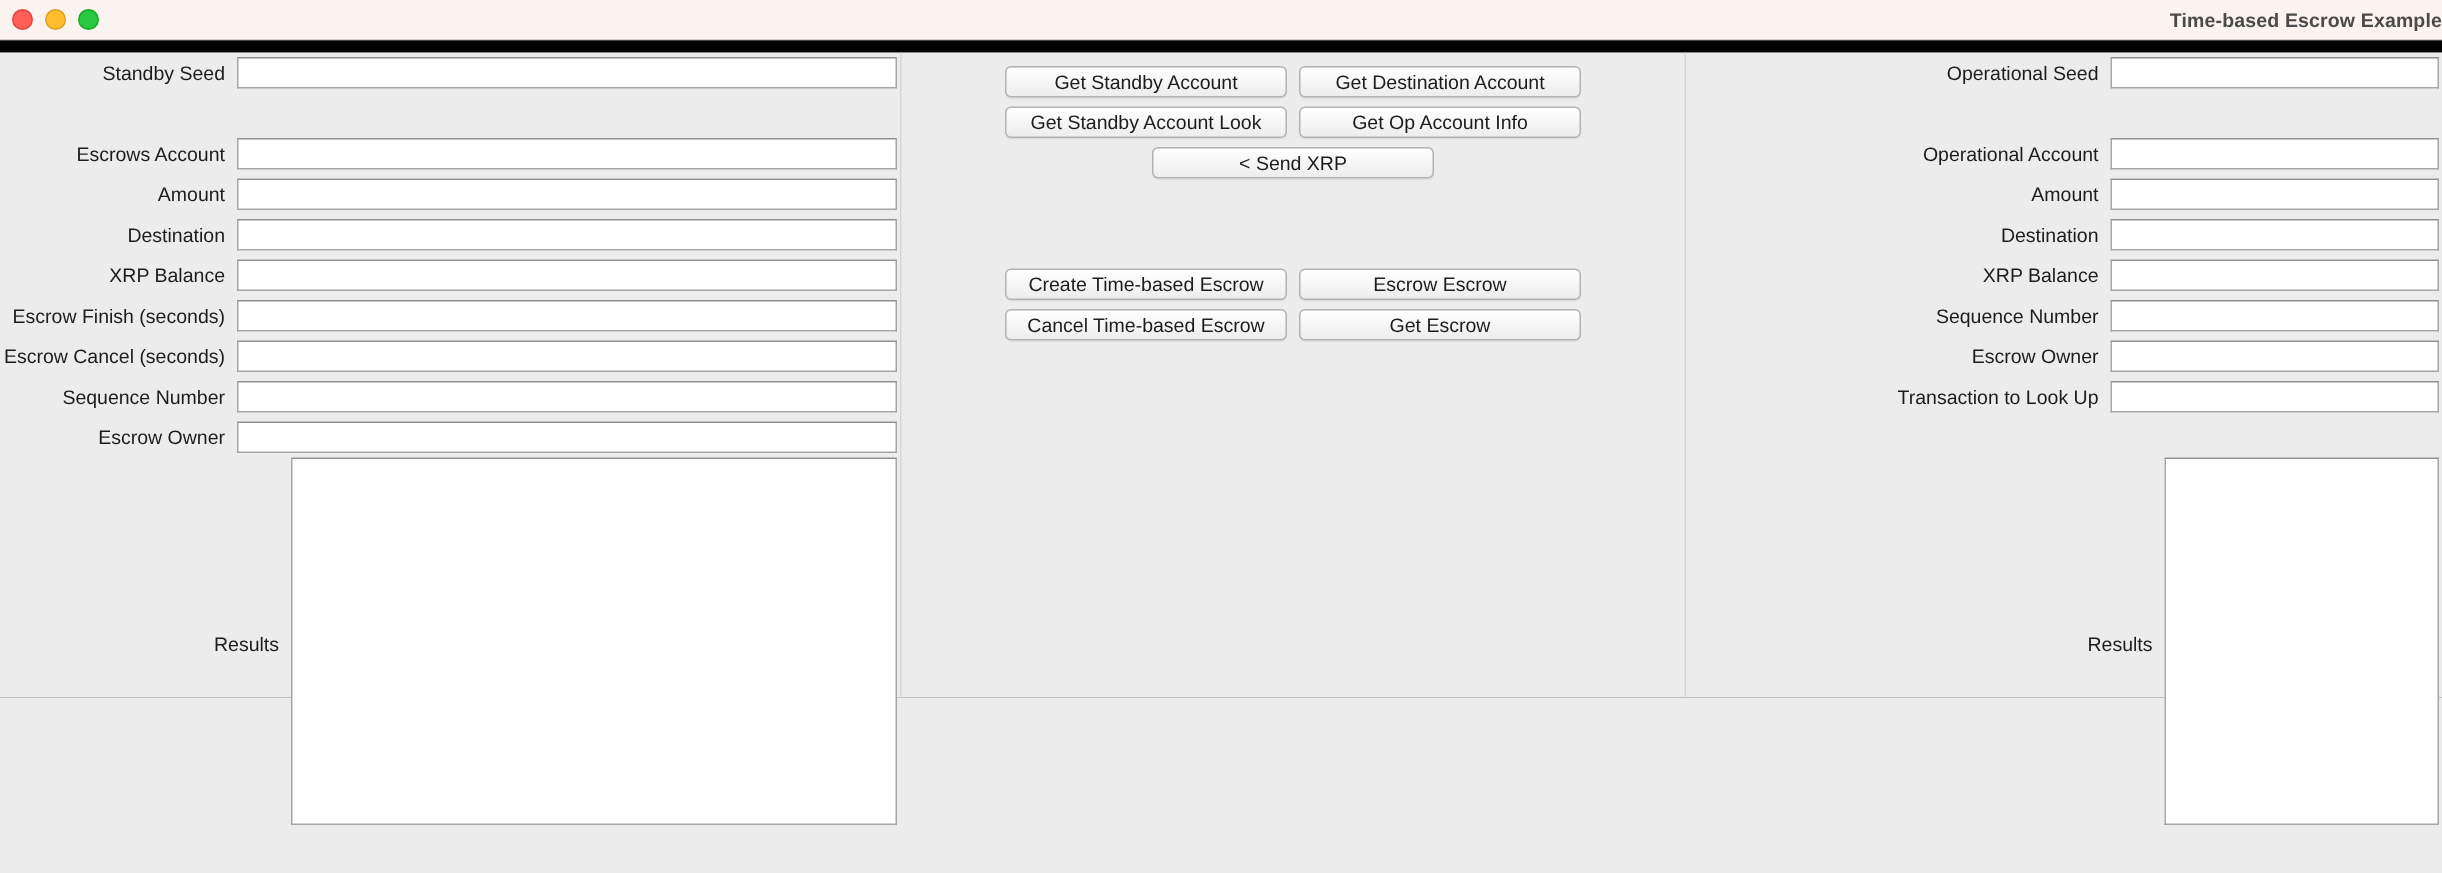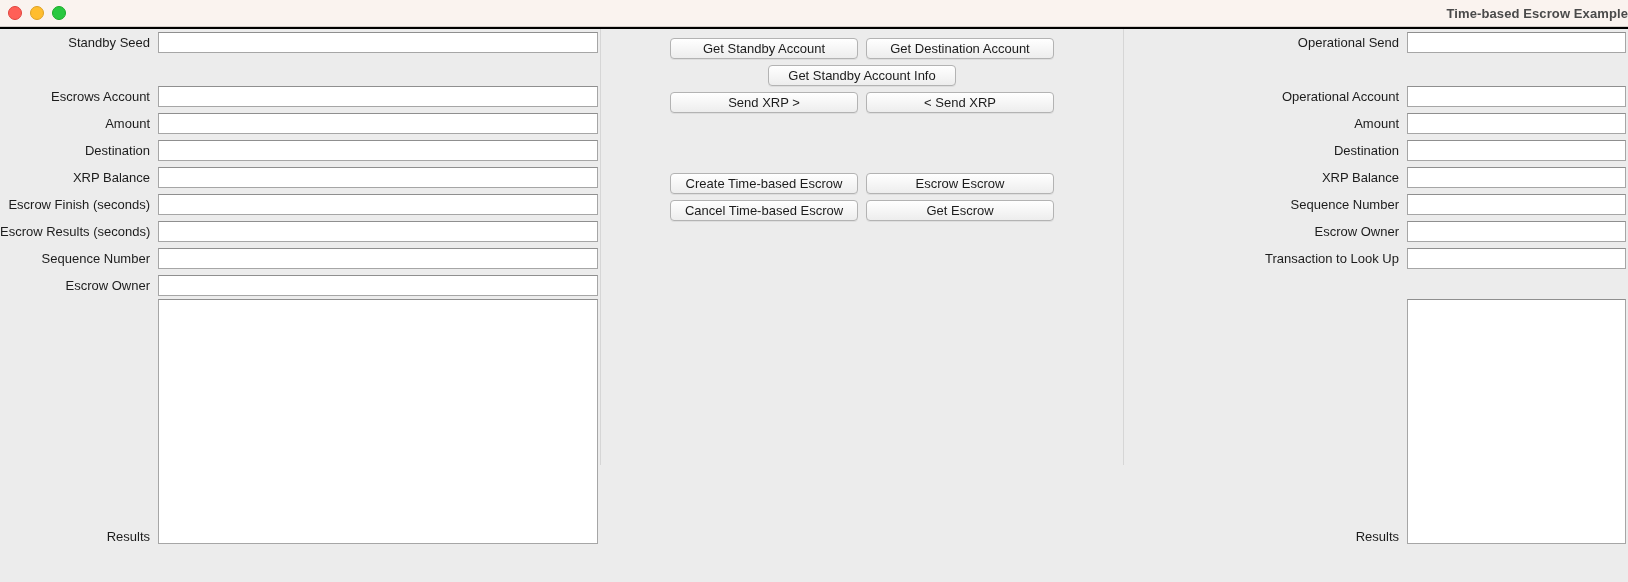--- a/index.html
+++ b/index.html
@@ -48,21 +48,21 @@
     font-weight: bold;
     color: #4a4a4a;
     letter-spacing: 0.1px;
   }
 
   
   .window {
     position: relative;
     height: 438px;
     background: #404040;
-    border-top: 2px solid #000000;
+    border-top: 8px solid #000000;
     box-sizing: border-box;
   }
   .content {
     position: relative;
     height: 100%;
     display: flex;
     align-items: stretch;
   }
 
   
@@ -118,22 +118,23 @@
     border-radius: 0;
   }
   .col-left .field { margin-right: 2px; }
   .col-right .field { margin-right: 2px; }
 
   .row.spacer .field { visibility: hidden; }
 
   
   .results-row {
     display: flex;
-    align-items: flex-end;
+    align-items: center;
     height: 245px;
+    padding-left: 36px;
   }
   .results-row .lbl { padding-top: 4px; }
   .col-left .results-row .lbl { width: 158px; flex: 0 0 158px; }
   .col-right .results-row .lbl { width: 283px; flex: 0 0 283px; }
   .results-box {
     flex: 1 1 auto;
     height: 245px;
     background: #ffffff;
     border: 1px solid #a6a6a6;
     border-top-color: #8f8f8f;
@@ -226,21 +227,21 @@
         <div class="lbl">XRP Balance</div>
         <input class="field" type="text" value="" style="">
       </div>
 
       <div class="row">
         <div class="lbl">Escrow Finish (seconds)</div>
         <input class="field" type="text" value="" style="">
       </div>
 
       <div class="row">
-        <div class="lbl">Escrow Results (seconds)</div>
+        <div class="lbl">Escrow Cancel (seconds)</div>
         <input class="field" type="text" value="" style="">
       </div>
 
       <div class="row">
         <div class="lbl">Sequence Number</div>
         <input class="field" type="text" value="" style="">
       </div>
 
       <div class="row">
         <div class="lbl">Escrow Owner</div>
@@ -255,25 +256,25 @@
 
     <div class="col-mid">
       <div class="btn-grid">
 
         <div class="btn-row">
           <button class="btn">Get Standby Account</button>
           <button class="btn">Get Destination Account</button>
         </div>
 
         <div class="btn-row">
-          <button class="btn">Get Standby Account Info</button>
-        </div>
-
-        <div class="btn-row">
-          <button class="btn">Send XRP &gt;</button>
+          <button class="btn">Get Standby Account Look</button>
+          <button class="btn">Get Op Account Info</button>
+        </div>
+
+        <div class="btn-row">
           <button class="btn">&lt; Send XRP</button>
         </div>
 
         <div class="btn-gap"></div>
         <div class="btn-gap"></div>
 
         <div class="btn-row">
           <button class="btn">Create Time-based Escrow</button>
           <button class="btn">Escrow Escrow</button>
         </div>
@@ -282,21 +283,21 @@
           <button class="btn">Cancel Time-based Escrow</button>
           <button class="btn">Get Escrow</button>
         </div>
 
       </div>
     </div>
 
     <div class="col-right">
 
       <div class="row">
-        <div class="lbl">Operational Send</div>
+        <div class="lbl">Operational Seed</div>
         <input class="field" type="text" value="" style="">
       </div>
 
       <div class="row spacer">
         <div class="lbl"></div>
         <input class="field" type="text" style="">
       </div>
 
       <div class="row">
         <div class="lbl">Operational Account</div>

